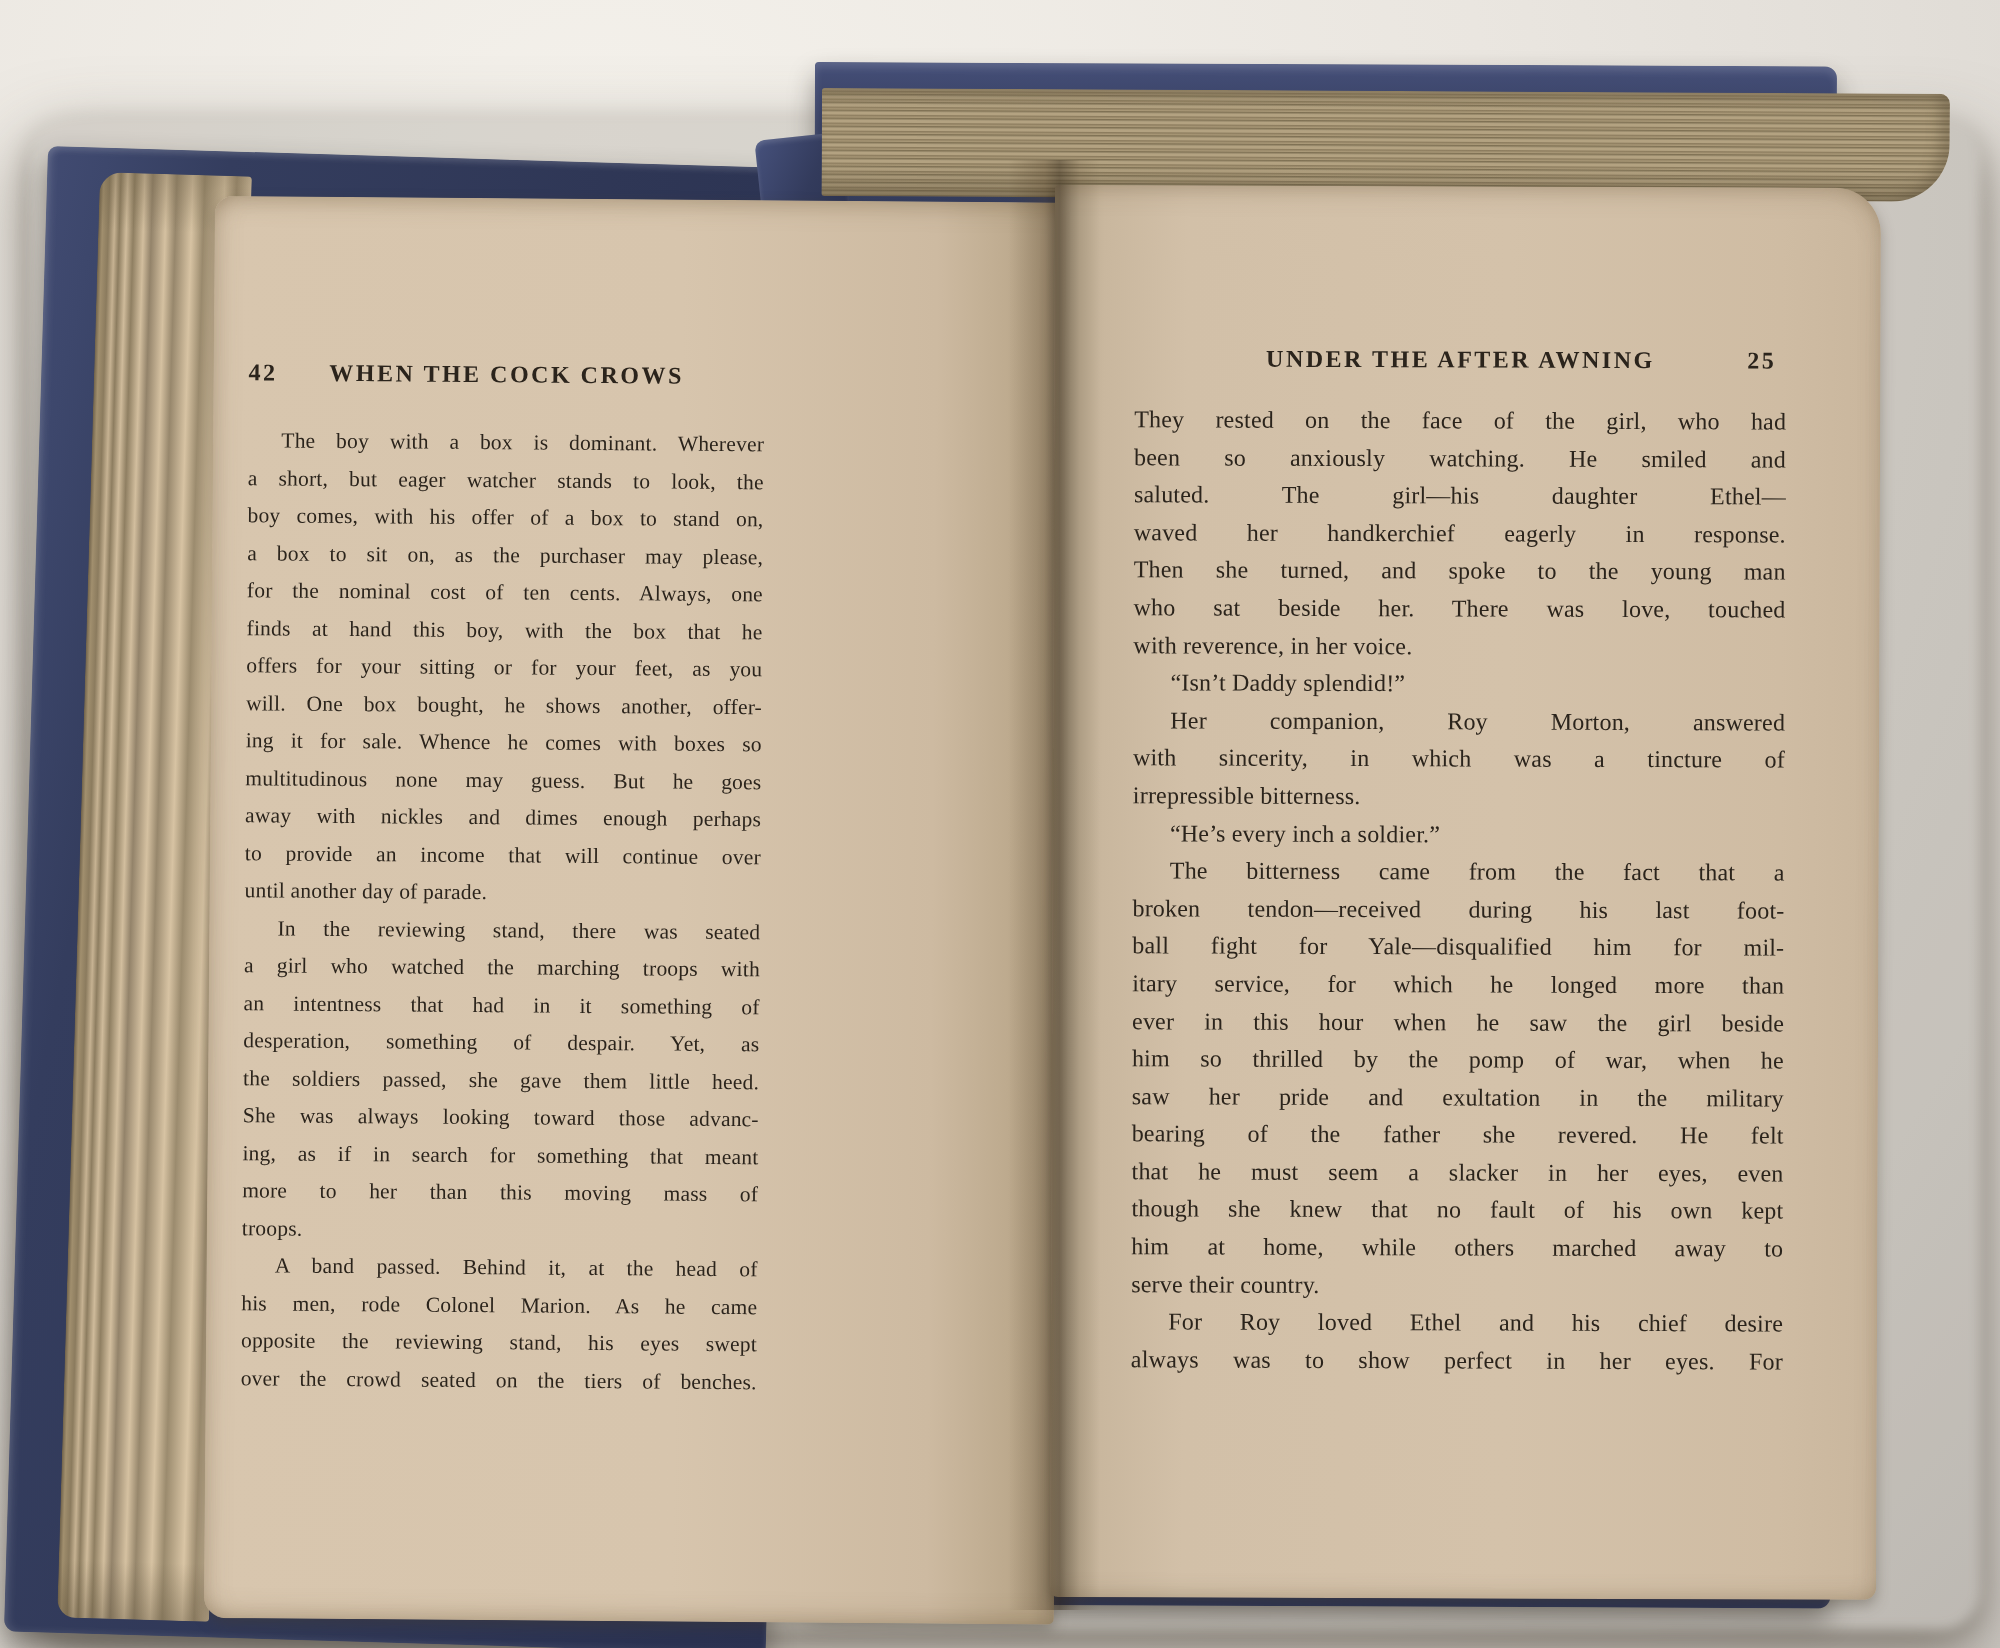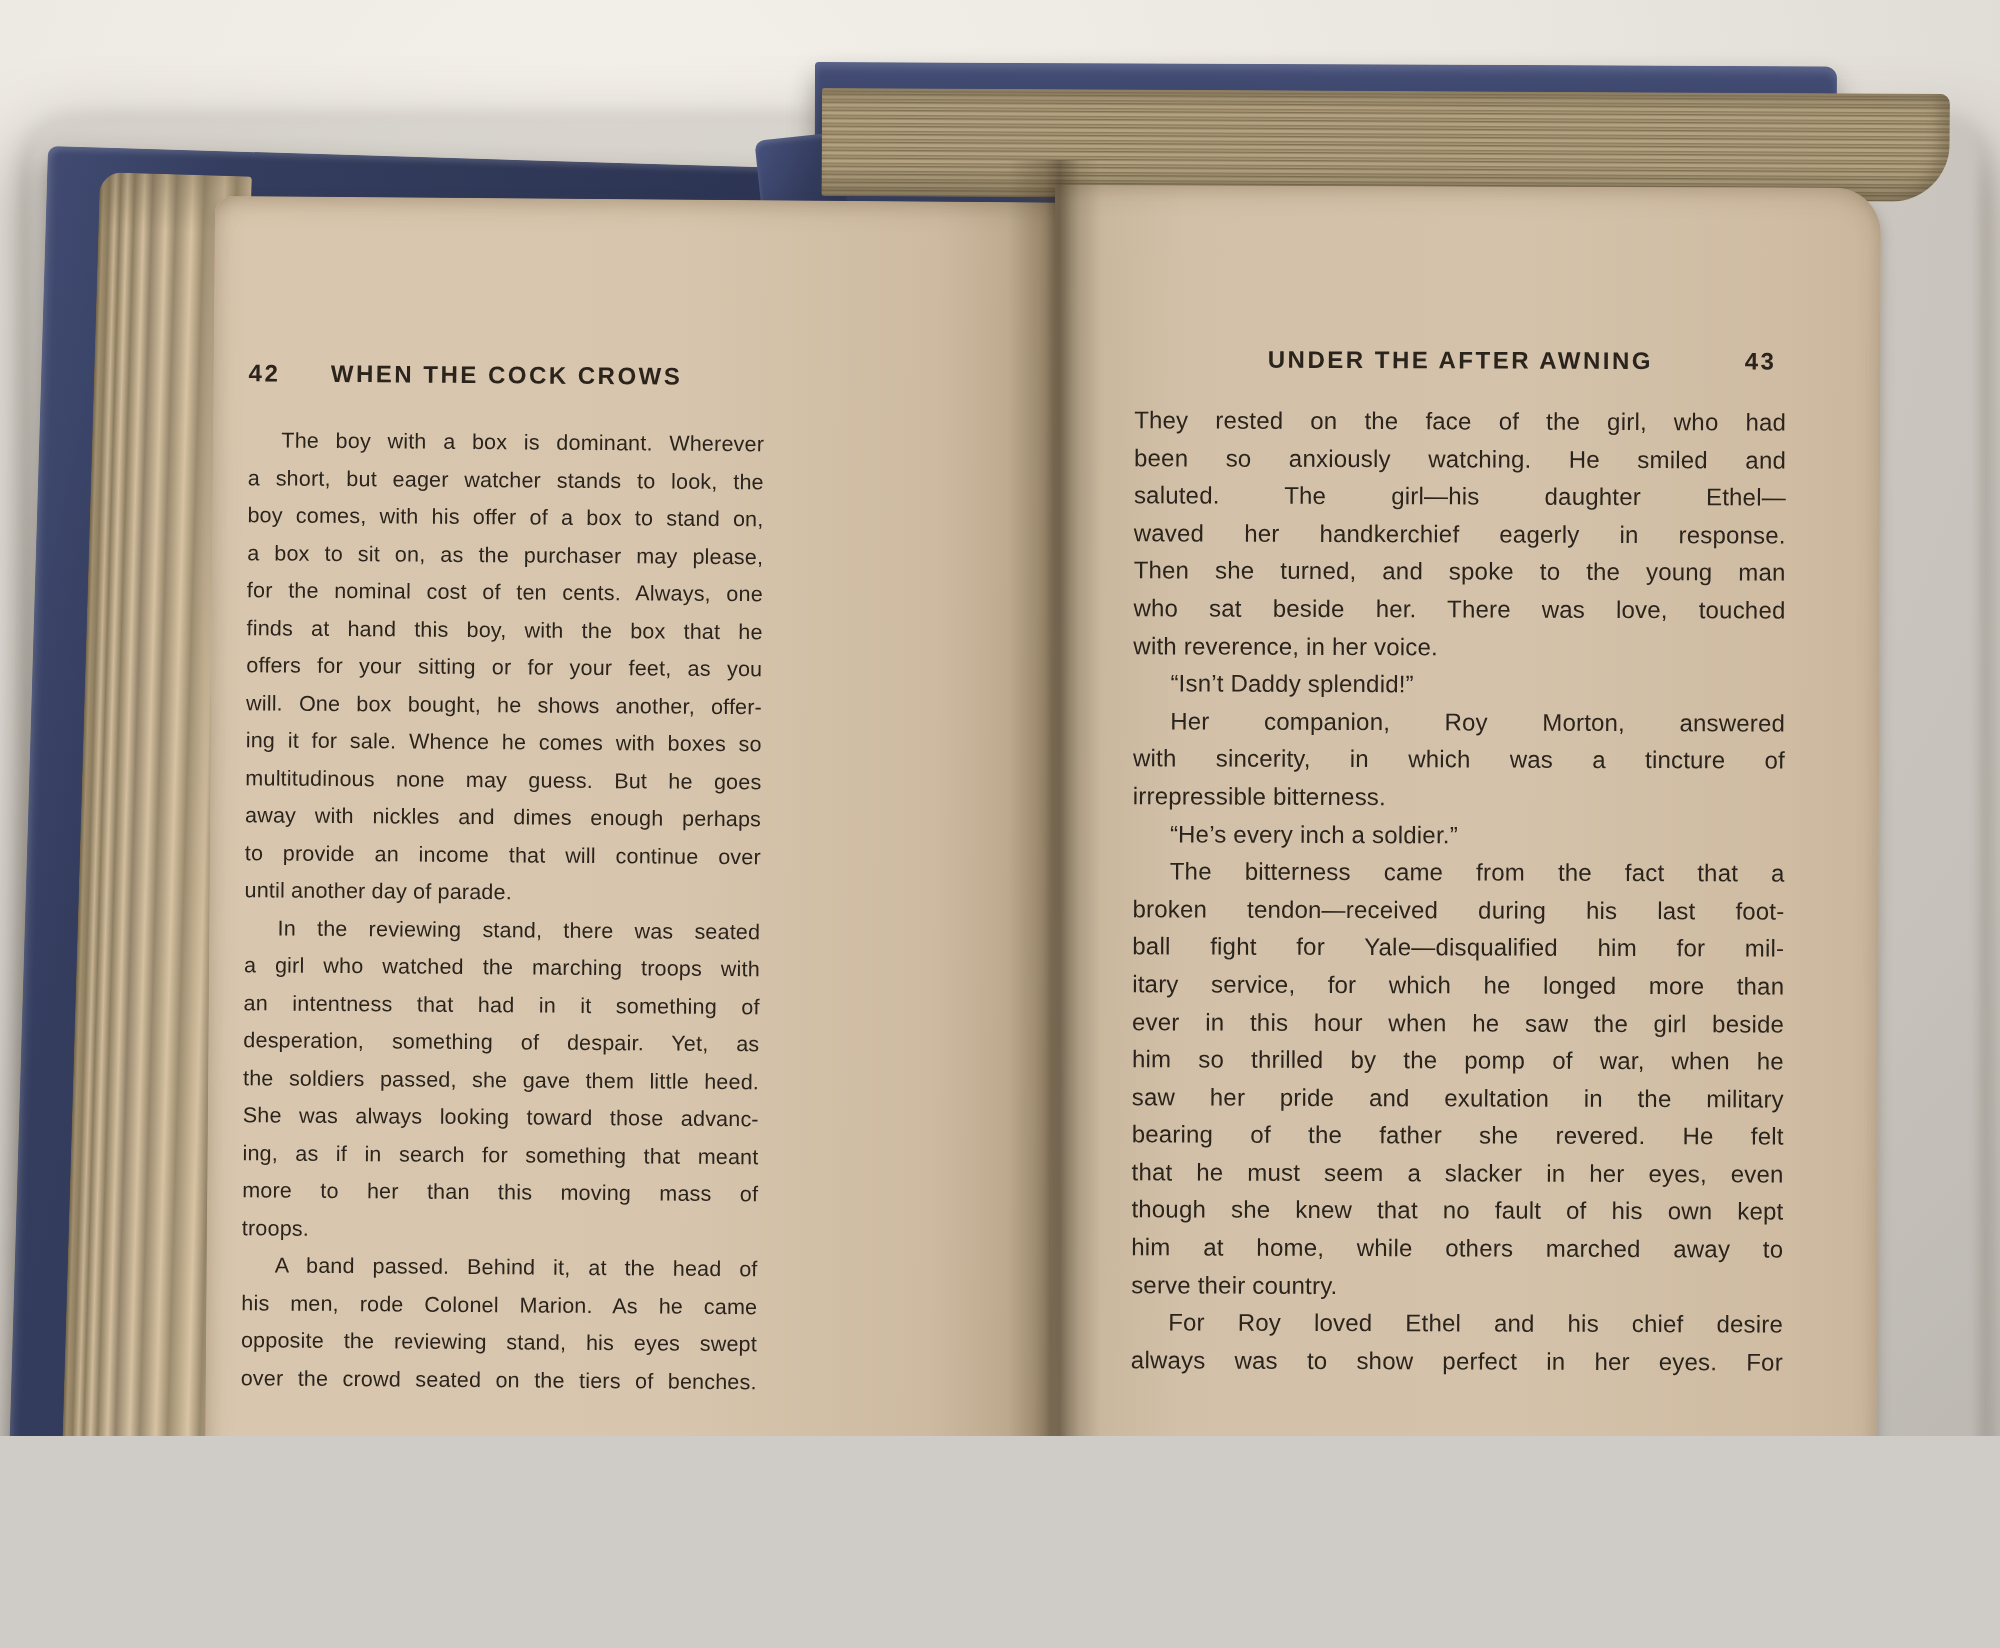--- a/index.html
+++ b/index.html
@@ -1,19 +1,19 @@
 <!DOCTYPE html>
 <html><head>
 <meta charset="utf-8">
 <style>
   html,body{margin:0;padding:0;background:#cfccc7;}
   #stage{
-    position:relative;width:2000px;height:1436px;overflow:hidden;
+    position:relative;width:2000px;height:1648px;overflow:hidden;
     background:radial-gradient(ellipse at 30% 12%, #f4f1eb 0%, #eae6e0 45%, #ddd9d3 80%, #d2cec9 100%);
-    font-family:Liberation Sans, sans-serif;
+    font-family:Liberation Serif, serif;
   }
   .abs{position:absolute;}
   
   #book-shadow{
     left:30px;top:120px;width:1950px;height:1510px;border-radius:40px;
     box-shadow:0 30px 70px 10px rgba(90,82,70,.5), 0 8px 24px rgba(90,82,70,.4);
     background:rgba(95,88,76,.18);filter:blur(6px);
   }
   
   #left-cover{
@@ -140,21 +140,21 @@
         <div class="tline indent">A band passed. Behind it, at the head of</div>
         <div class="tline">his men, rode Colonel Marion. As he came</div>
         <div class="tline">opposite the reviewing stand, his eyes swept</div>
         <div class="tline">over the crowd seated on the tiers of benches.</div>
       </div>
   </div>
 
   <div class="abs page" id="right-page">
     <div class="running-head" id="right-head">
       <span class="title">UNDER THE AFTER AWNING</span>
-      <span class="folio">43</span>
+      <span class="folio">25</span>
     </div>
     <div class="body-text" id="right-body">
         <div class="tline">They rested on the face of the girl, who had</div>
         <div class="tline">been so anxiously watching. He smiled and</div>
         <div class="tline">saluted. The girl—his daughter Ethel—</div>
         <div class="tline">waved her handkerchief eagerly in response.</div>
         <div class="tline">Then she turned, and spoke to the young man</div>
         <div class="tline">who sat beside her. There was love, touched</div>
         <div class="tline last">with reverence, in her voice.</div>
         <div class="tline indent last">“Isn’t Daddy splendid!”</div>

